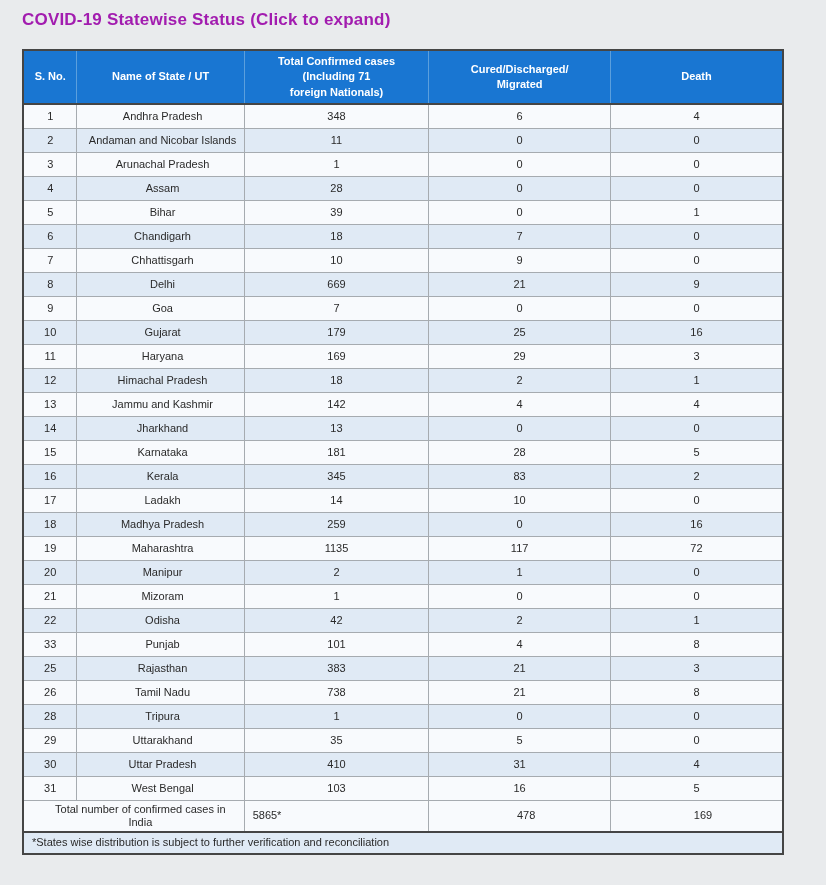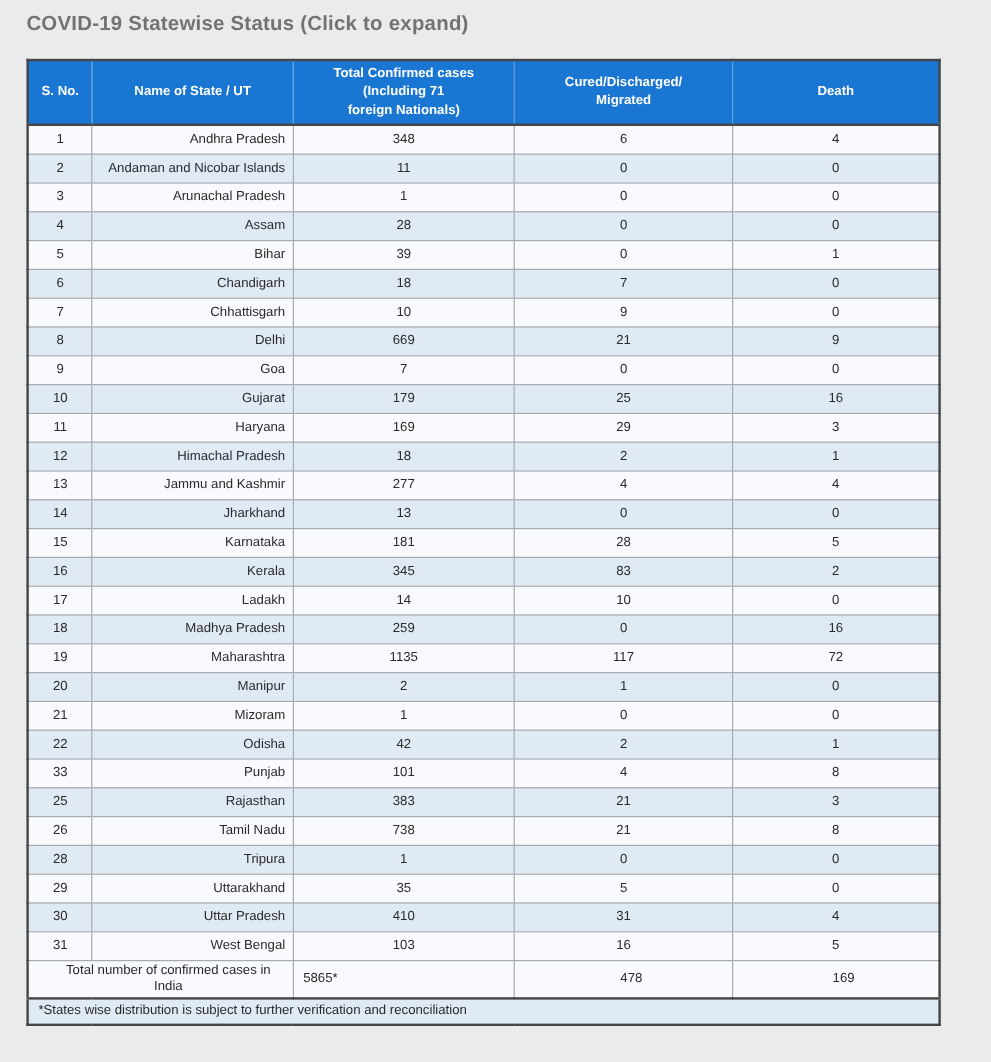--- a/index.html
+++ b/index.html
@@ -6,21 +6,21 @@
   html, body {
     width: 826px; height: 885px;
     background: #e9ebed;
     font-family: "Liberation Sans", "DejaVu Sans", sans-serif;
     overflow: hidden;
   }
   .widget { padding: 10px 0 0 22px; }
   .widget-title {
     font-size: 17px;
     font-weight: bold;
-    color: #737373;
+    color: #a21caf;
     letter-spacing: 0.2px;
     margin-bottom: 19px;
     cursor: pointer;
   }
   table.covid-table {
     width: 762px;
     border-collapse: collapse;
     border: 2px solid #454545;
     background: #fbfcfd;
   }
@@ -43,21 +43,21 @@
     color: #2a2a2a;
     text-align: center;
     vertical-align: middle;
     height: 24px;
     padding: 2px 6px;
     border: 1px solid #a6abb0;
     line-height: 1.2;
   }
   table.covid-table tbody tr:nth-child(odd) td { background: #f8fafd; }
   table.covid-table tbody tr:nth-child(even) td { background: #e0eaf5; }
-  table.covid-table td.state-name { text-align: right; padding-left: 10px; }
+  table.covid-table td.state-name { text-align: center; padding-left: 10px; }
   .col-sno   { width: 7.1%; }
   .col-state { width: 22.0%; }
   .col-conf  { width: 24.3%; }
   .col-cured { width: 23.9%; }
   .col-death { width: 22.7%; }
   tr.total-row td { background: #fbfcfd; font-size: 11px; padding-left: 19px; }
   tr.total-row td.total-confirmed { text-align: left; padding-left: 8px; border-radius: 10px; }
   tr.footnote-row td {
     background: #f7f9fb;
     text-align: left;
@@ -172,21 +172,21 @@
         <tr>
           <td>12</td>
           <td class="state-name">Himachal Pradesh</td>
           <td>18</td>
           <td>2</td>
           <td>1</td>
         </tr>
         <tr>
           <td>13</td>
           <td class="state-name">Jammu and Kashmir</td>
-          <td>277</td>
+          <td>142</td>
           <td>4</td>
           <td>4</td>
         </tr>
         <tr>
           <td>14</td>
           <td class="state-name">Jharkhand</td>
           <td>13</td>
           <td>0</td>
           <td>0</td>
         </tr>

